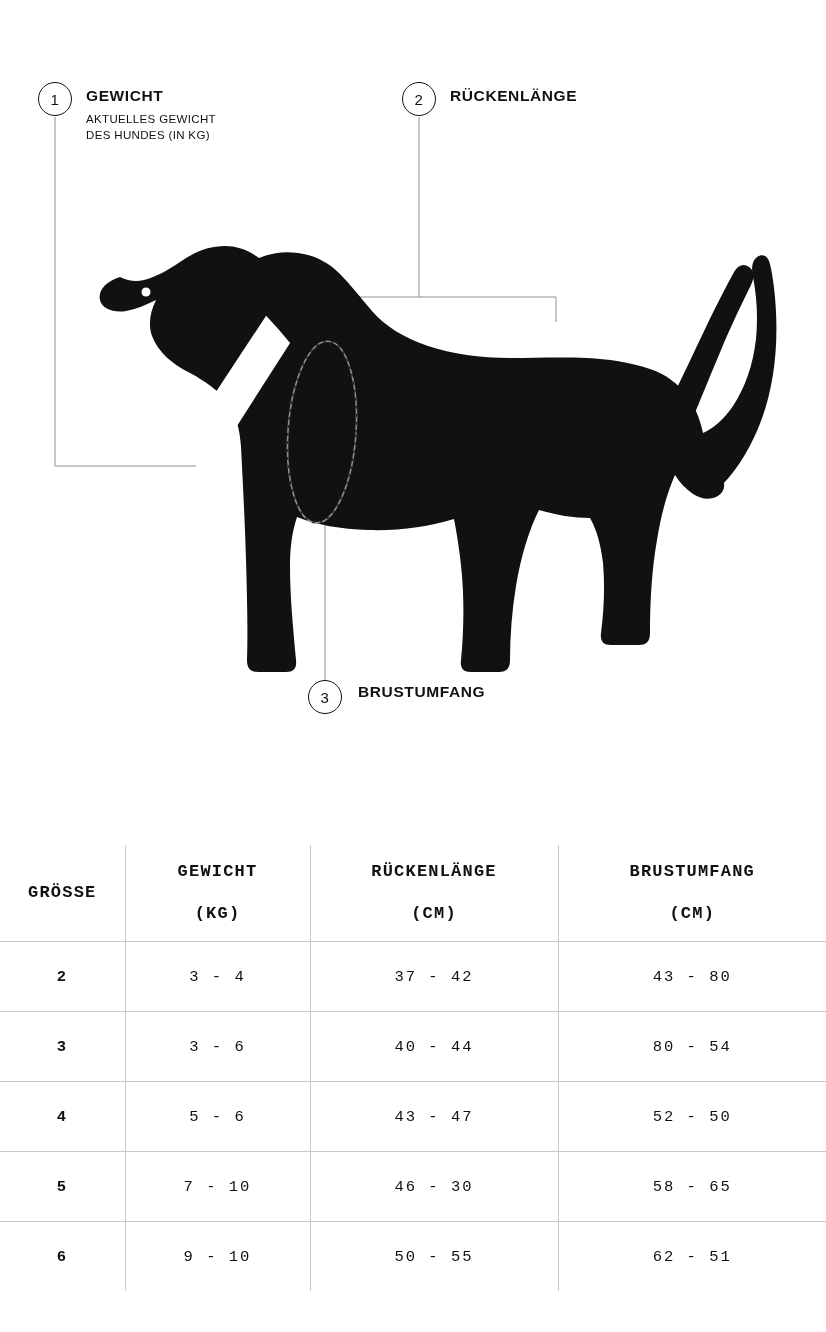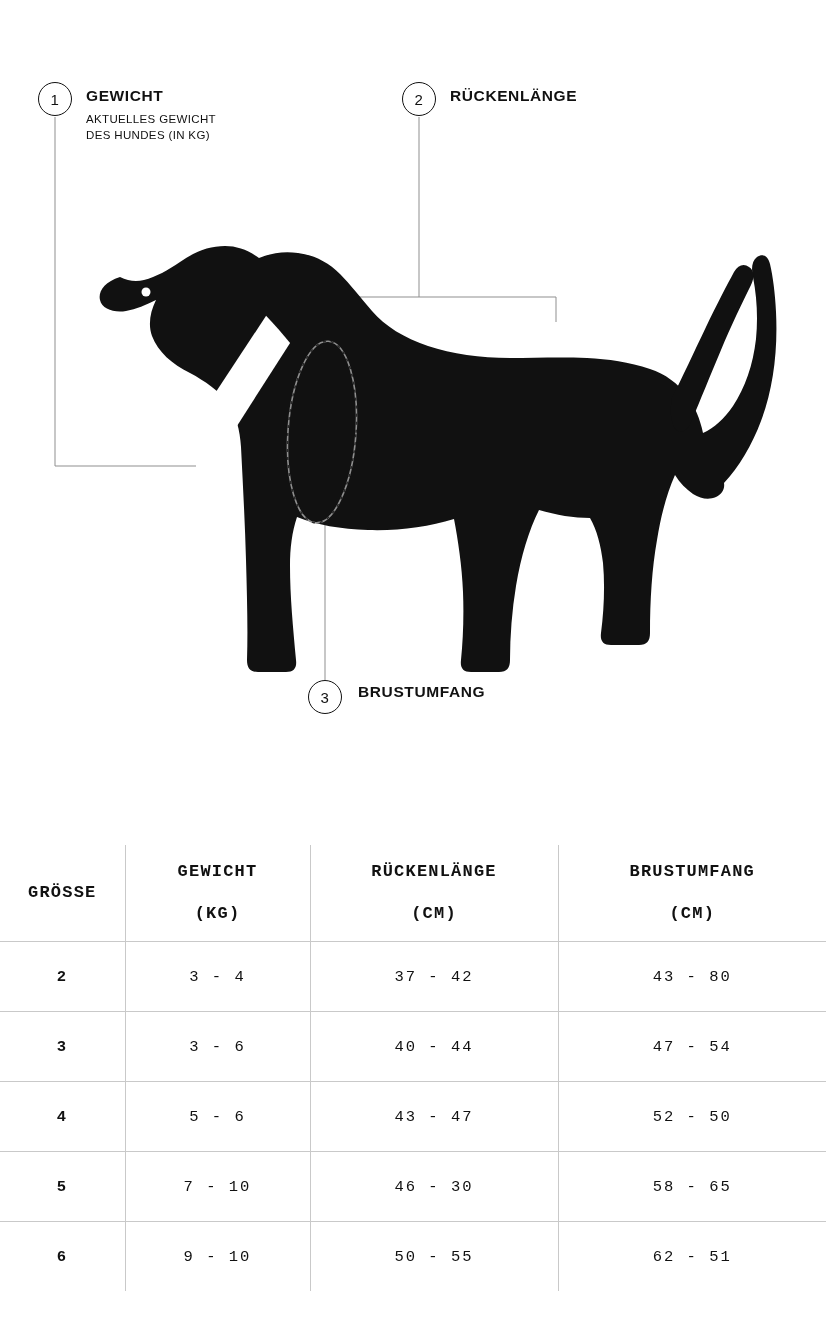--- a/index.html
+++ b/index.html
@@ -298,21 +298,21 @@
       <tr>
         <td>2</td>
         <td class="value">3 - 4</td>
         <td class="value">37 - 42</td>
         <td class="value">43 - 80</td>
       </tr>
       <tr>
         <td>3</td>
         <td class="value">3 - 6</td>
         <td class="value">40 - 44</td>
-        <td class="value">47 - 54</td>
+        <td class="value">80 - 54</td>
       </tr>
       <tr>
         <td>4</td>
         <td class="value">5 - 6</td>
         <td class="value">43 - 47</td>
         <td class="value">52 - 50</td>
       </tr>
       <tr>
         <td>5</td>
         <td class="value">7 - 10</td>

